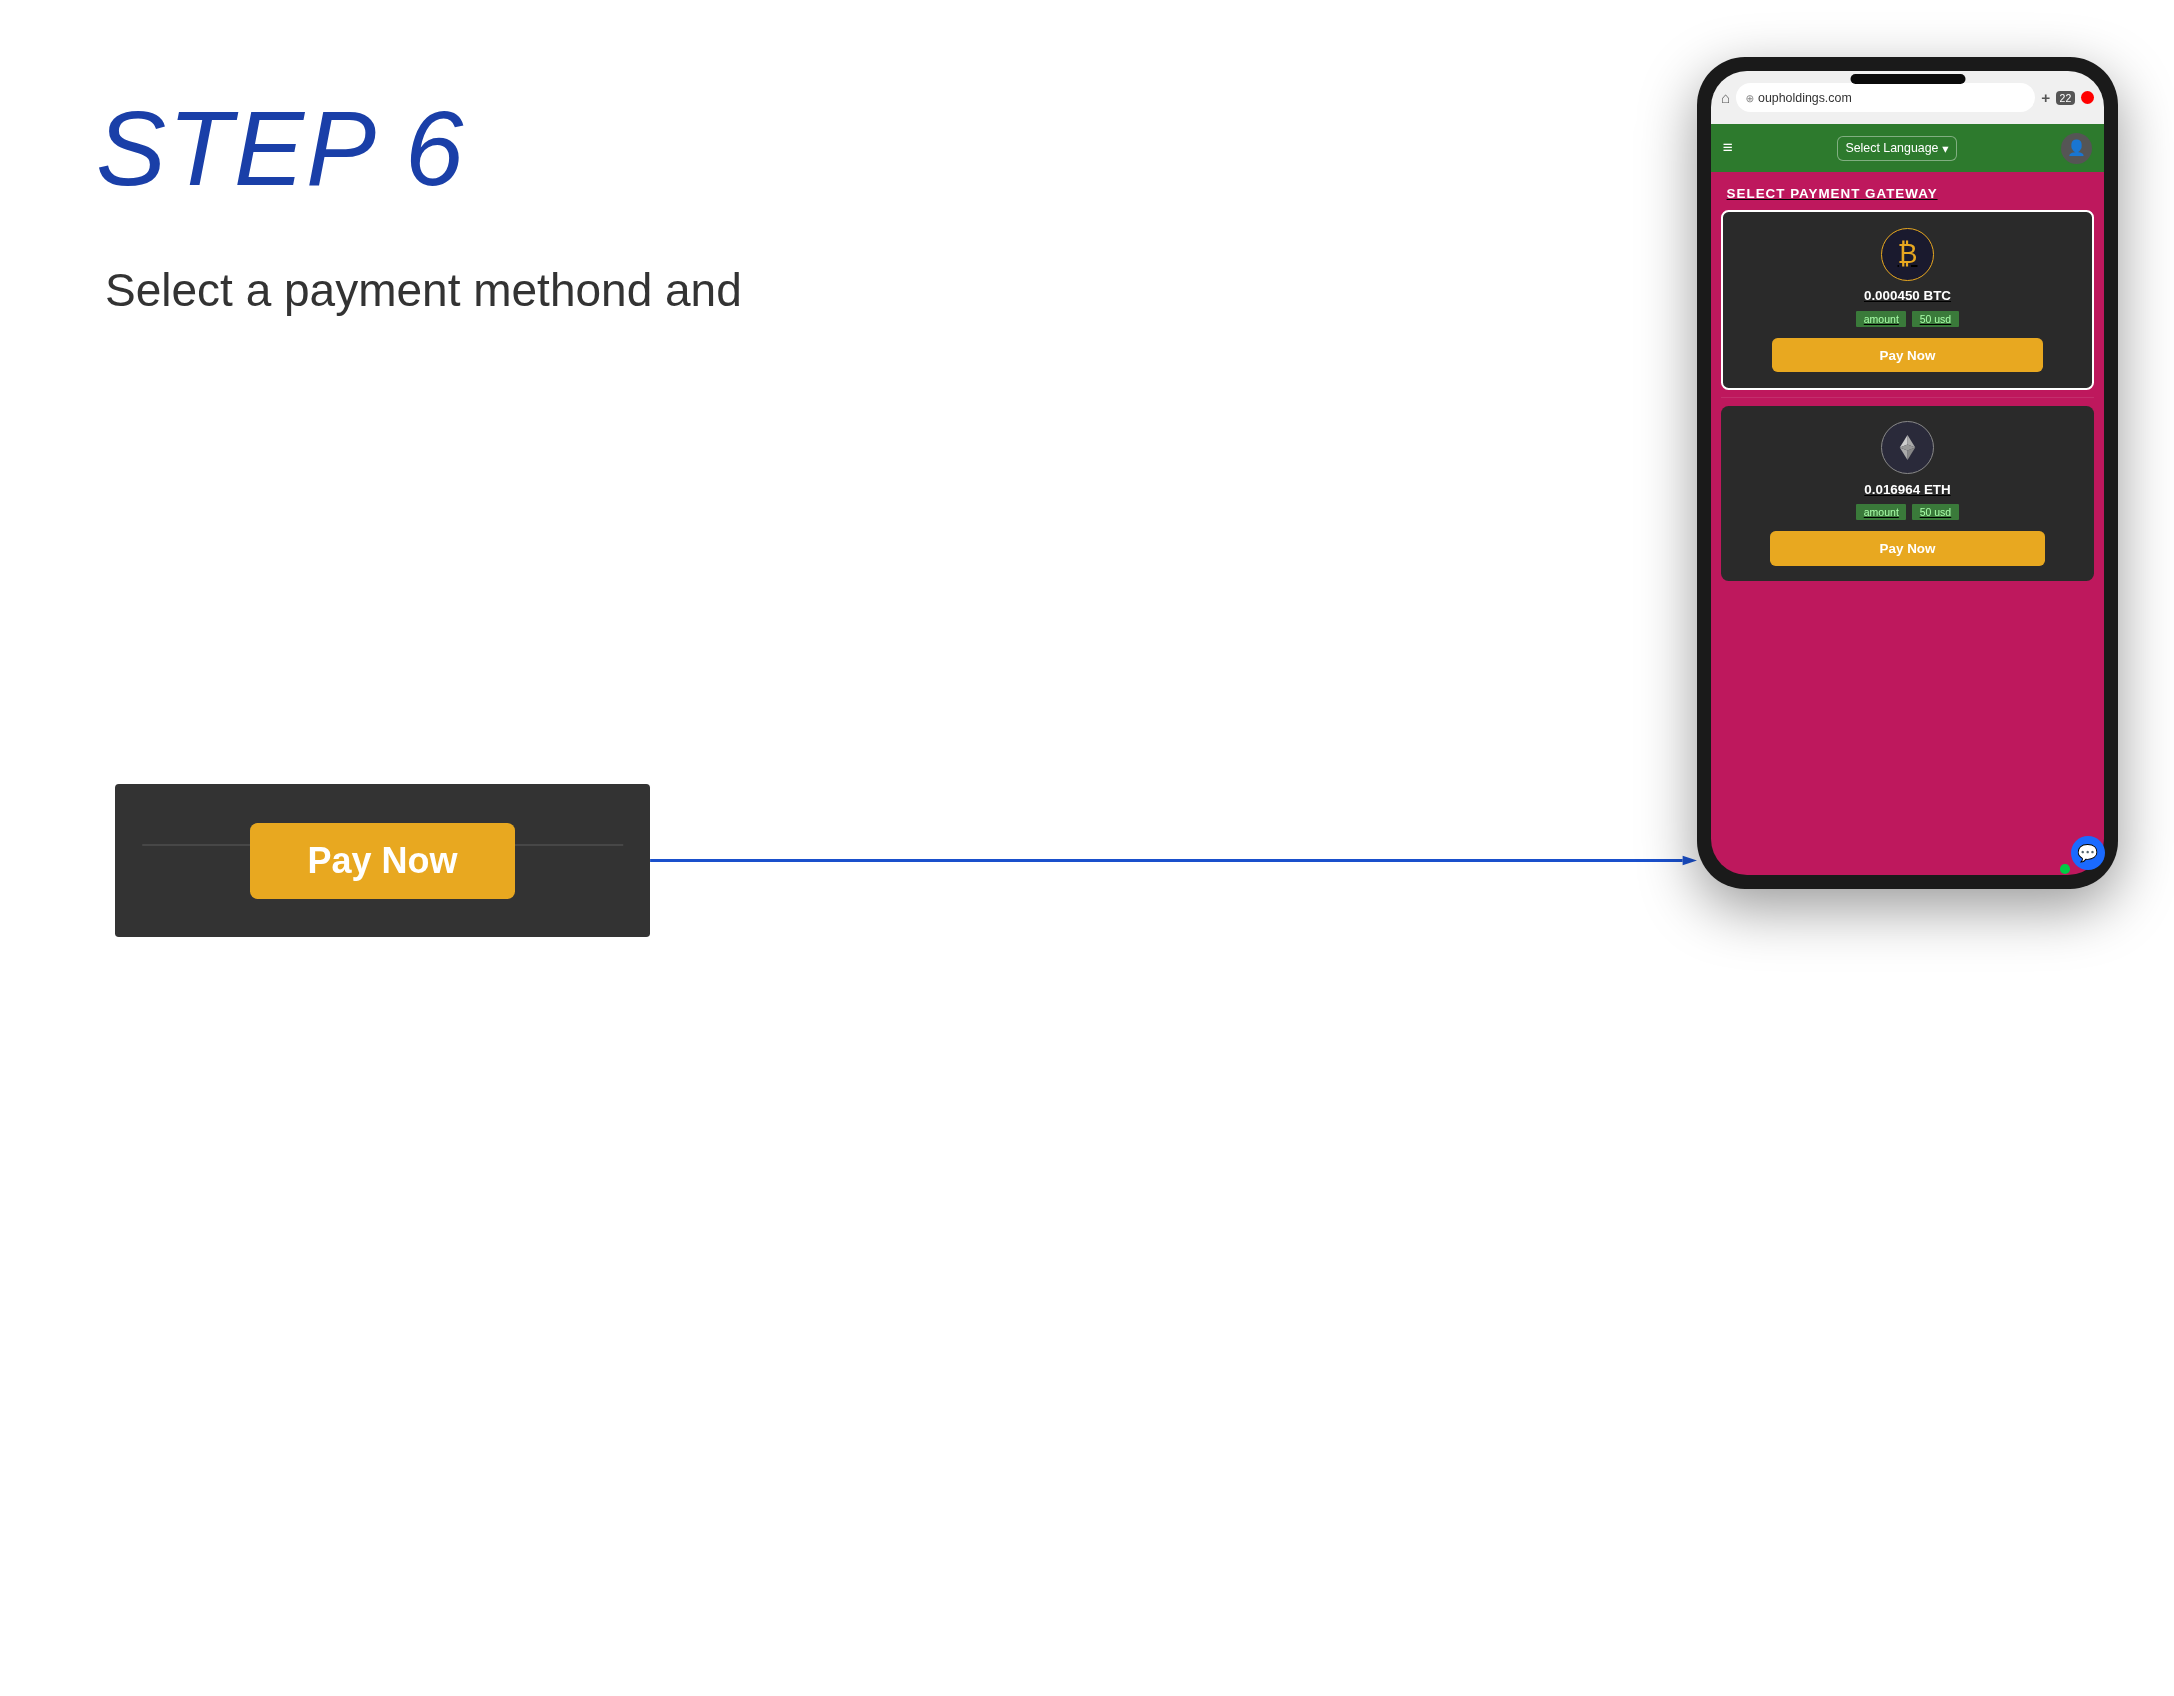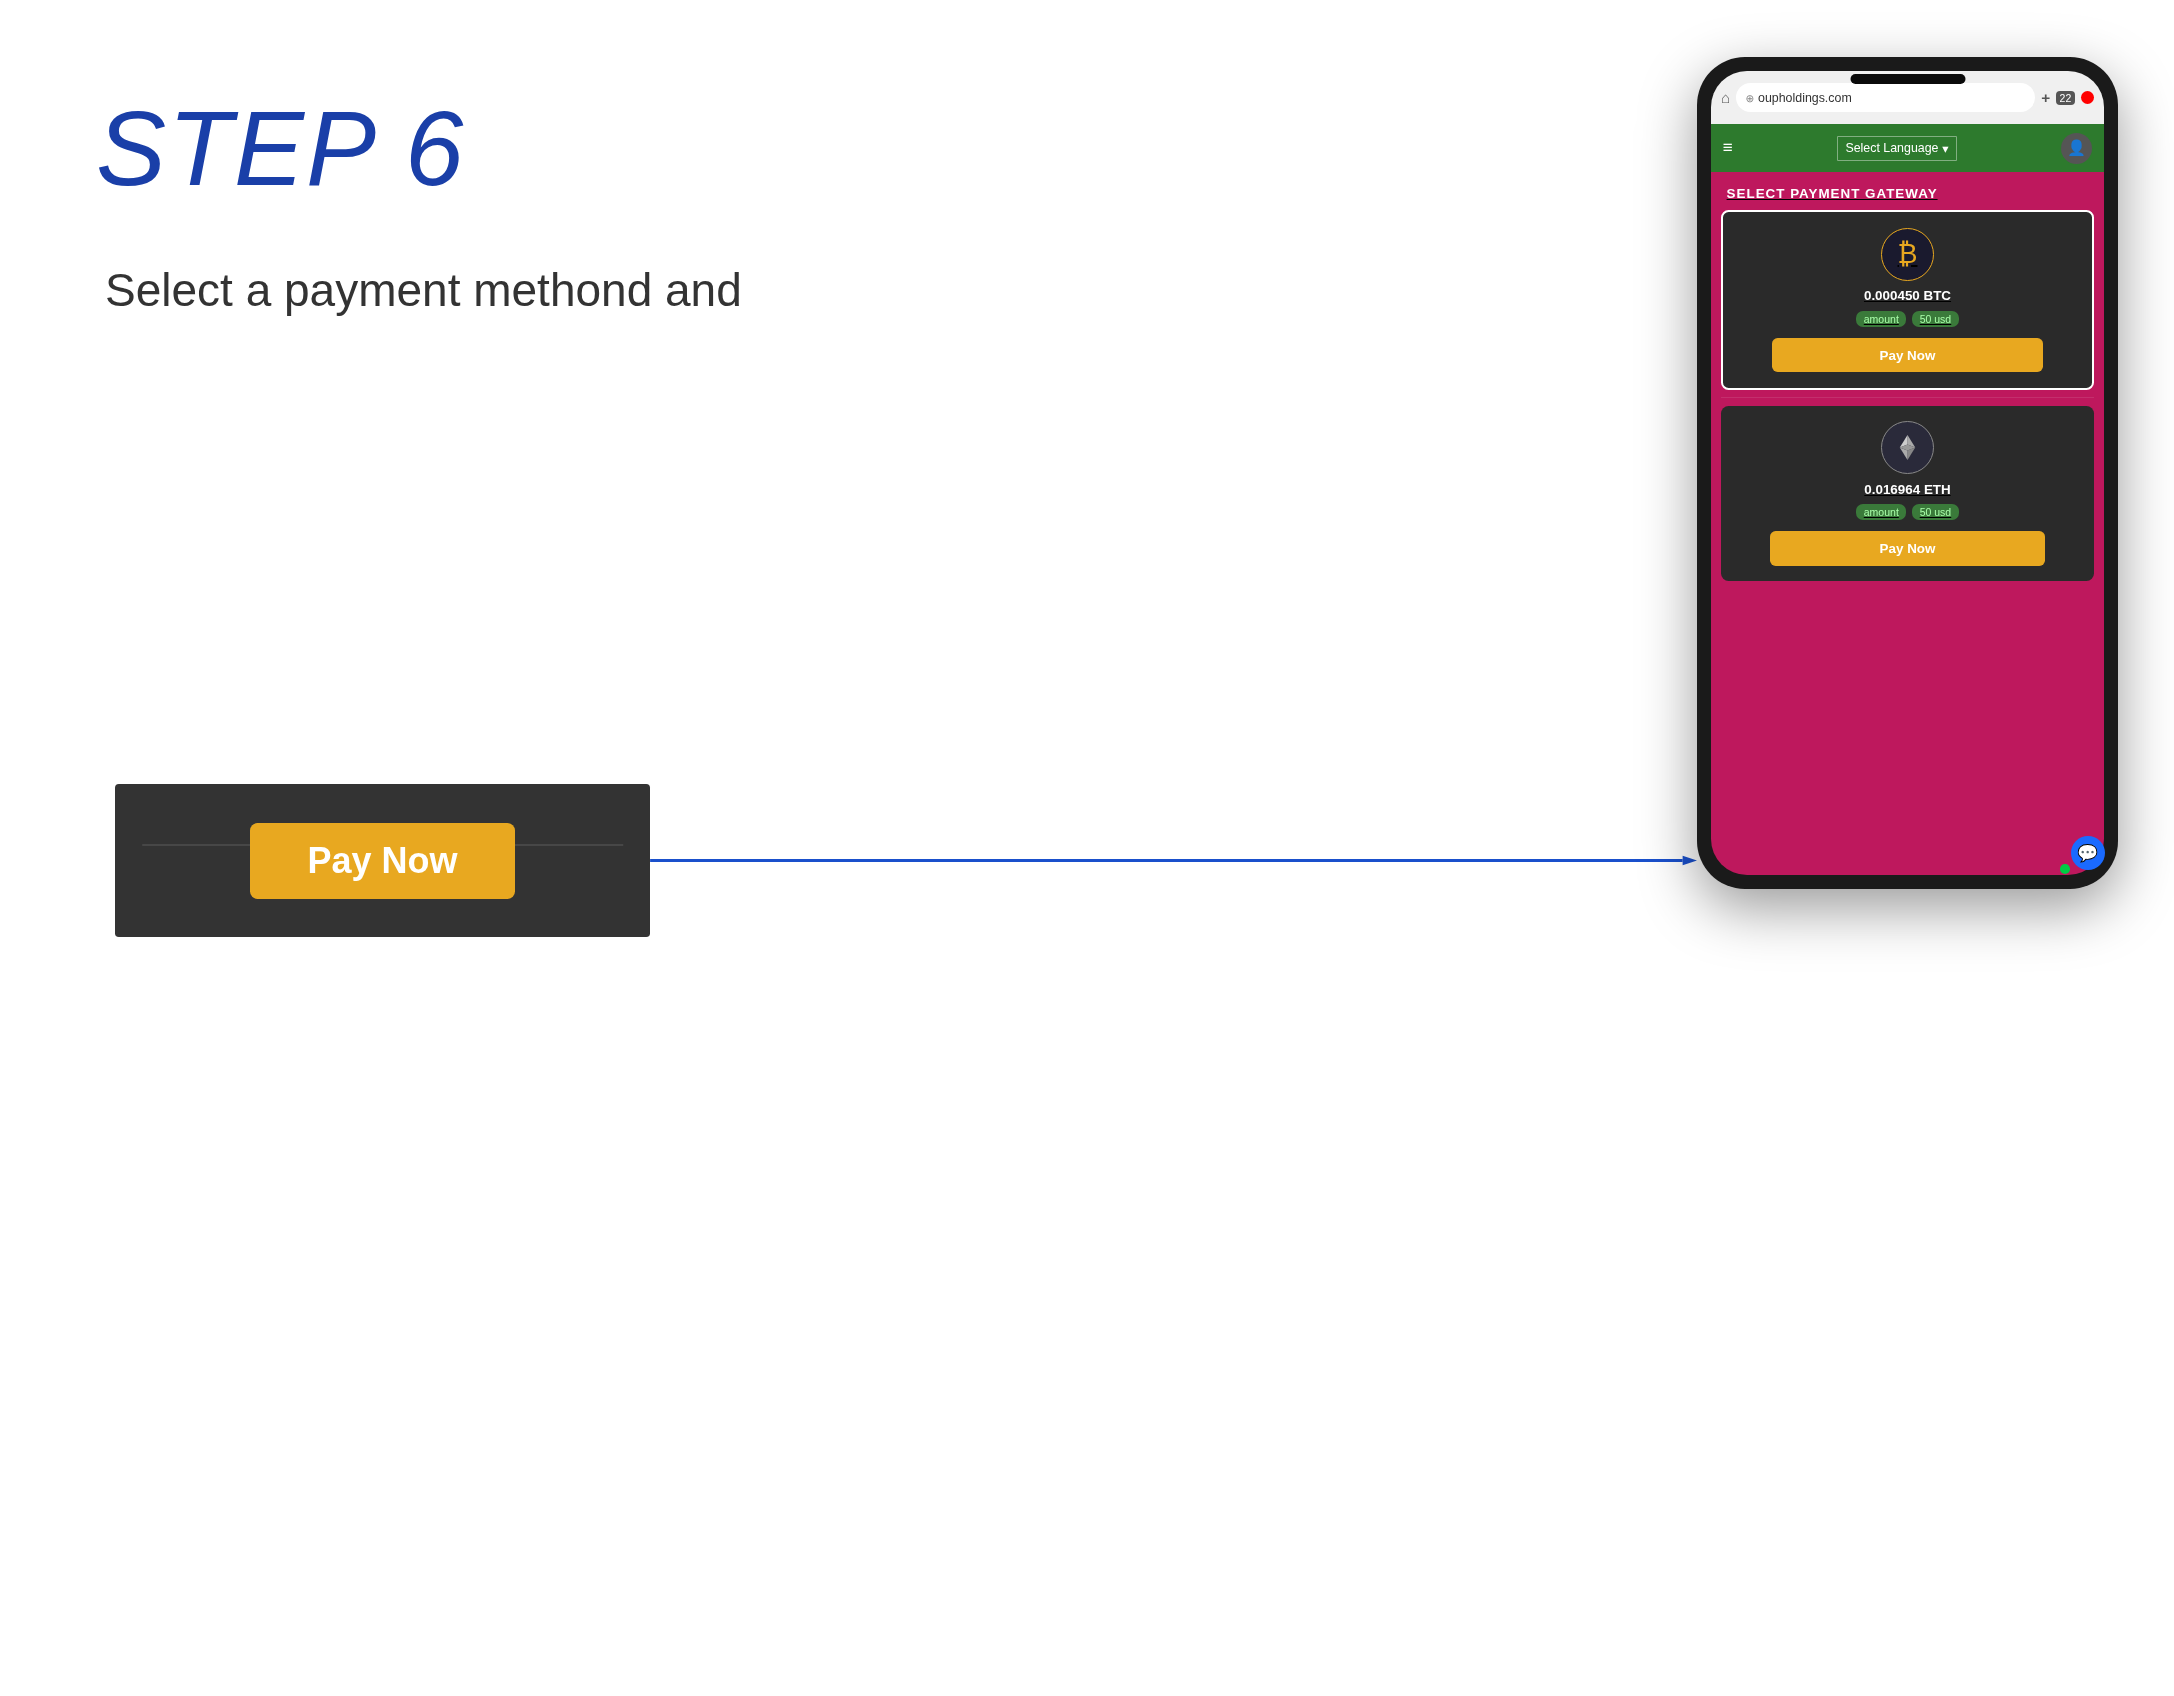--- a/index.html
+++ b/index.html
@@ -198,21 +198,21 @@
 
     .hamburger {
       color: white;
       font-size: 17px;
     }
 
     .lang-select {
       background: #2d7a2d;
       border: 1px solid rgba(255,255,255,0.4);
       color: white;
-      border-radius: 1px;
+      border-radius: 6px;
       padding: 3.8px 7.6px;
       font-size: 12.4px;
       display: flex;
       align-items: center;
       gap: 3.8px;
     }
 
     .user-icon-circle {
       width: 31px;
       height: 31px;
@@ -293,21 +293,21 @@
     .crypto-tags {
       display: flex;
       gap: 5.7px;
       justify-content: center;
       margin-bottom: 11.5px;
     }
 
     .tag {
       background: #3a7a3a;
       color: #aaffaa;
-      border-radius: 7px;
+      border-radius: 1px;
       padding: 1.9px 7.6px;
       font-size: 10.5px;
     }
 
     .pay-now-btn {
       background: #e8a820;
       color: white;
       border: none;
       border-radius: 5.7px;
       padding: 9.6px 29px;

